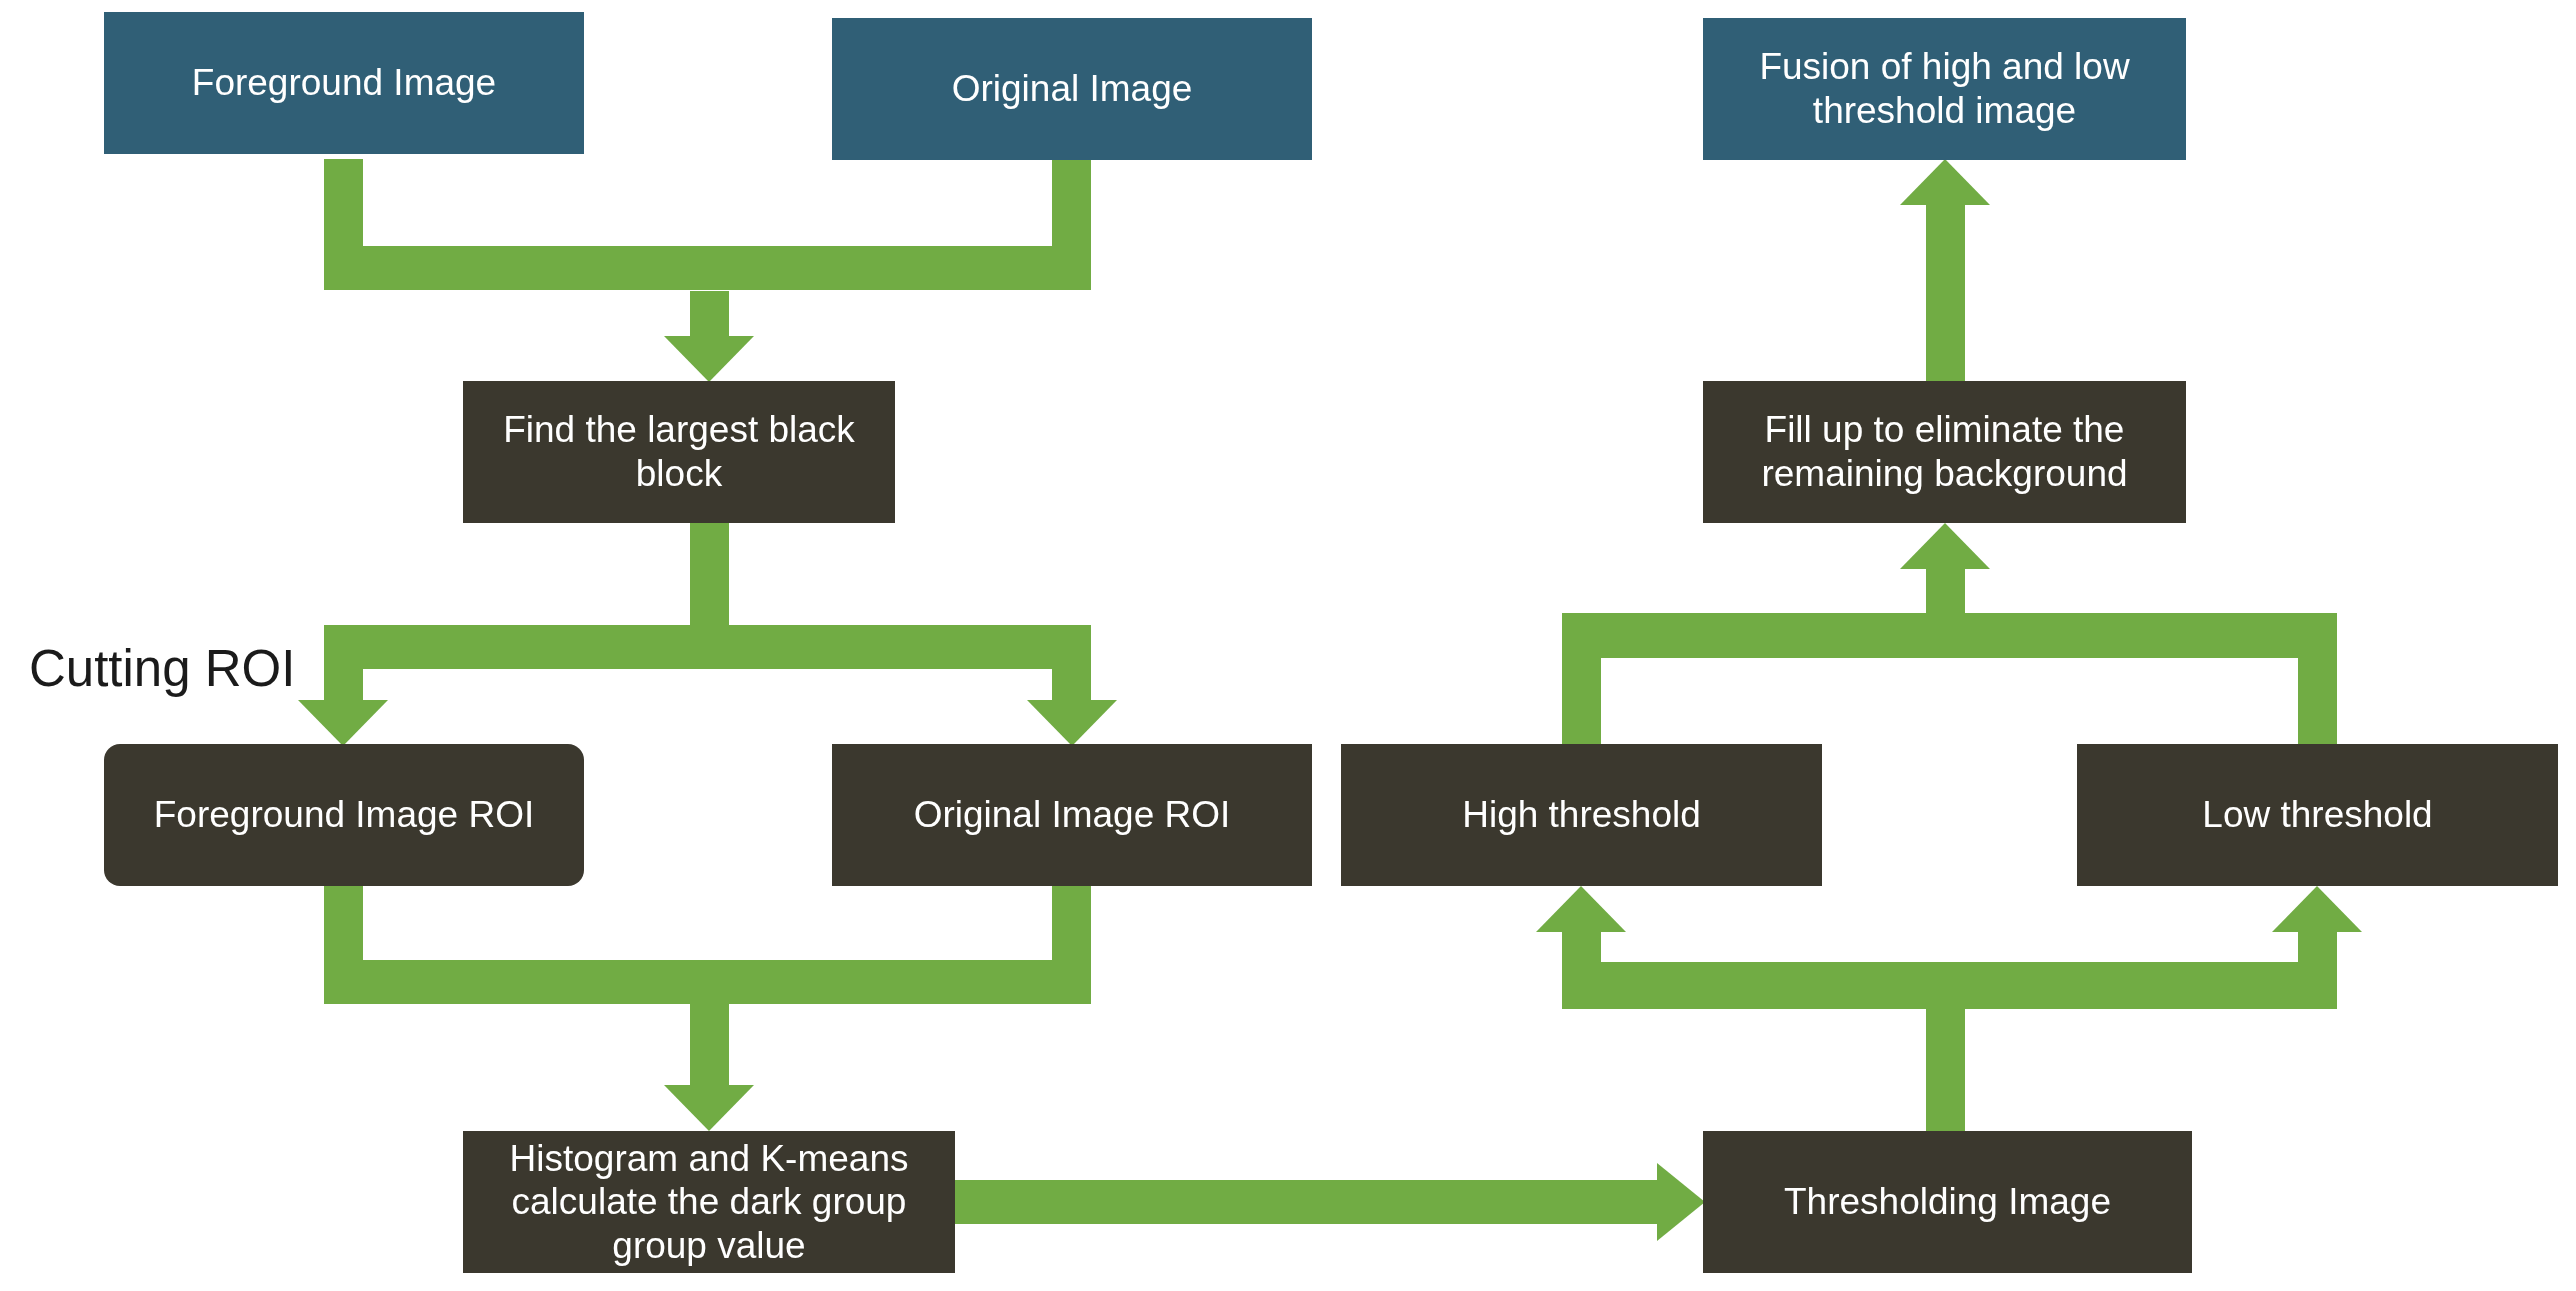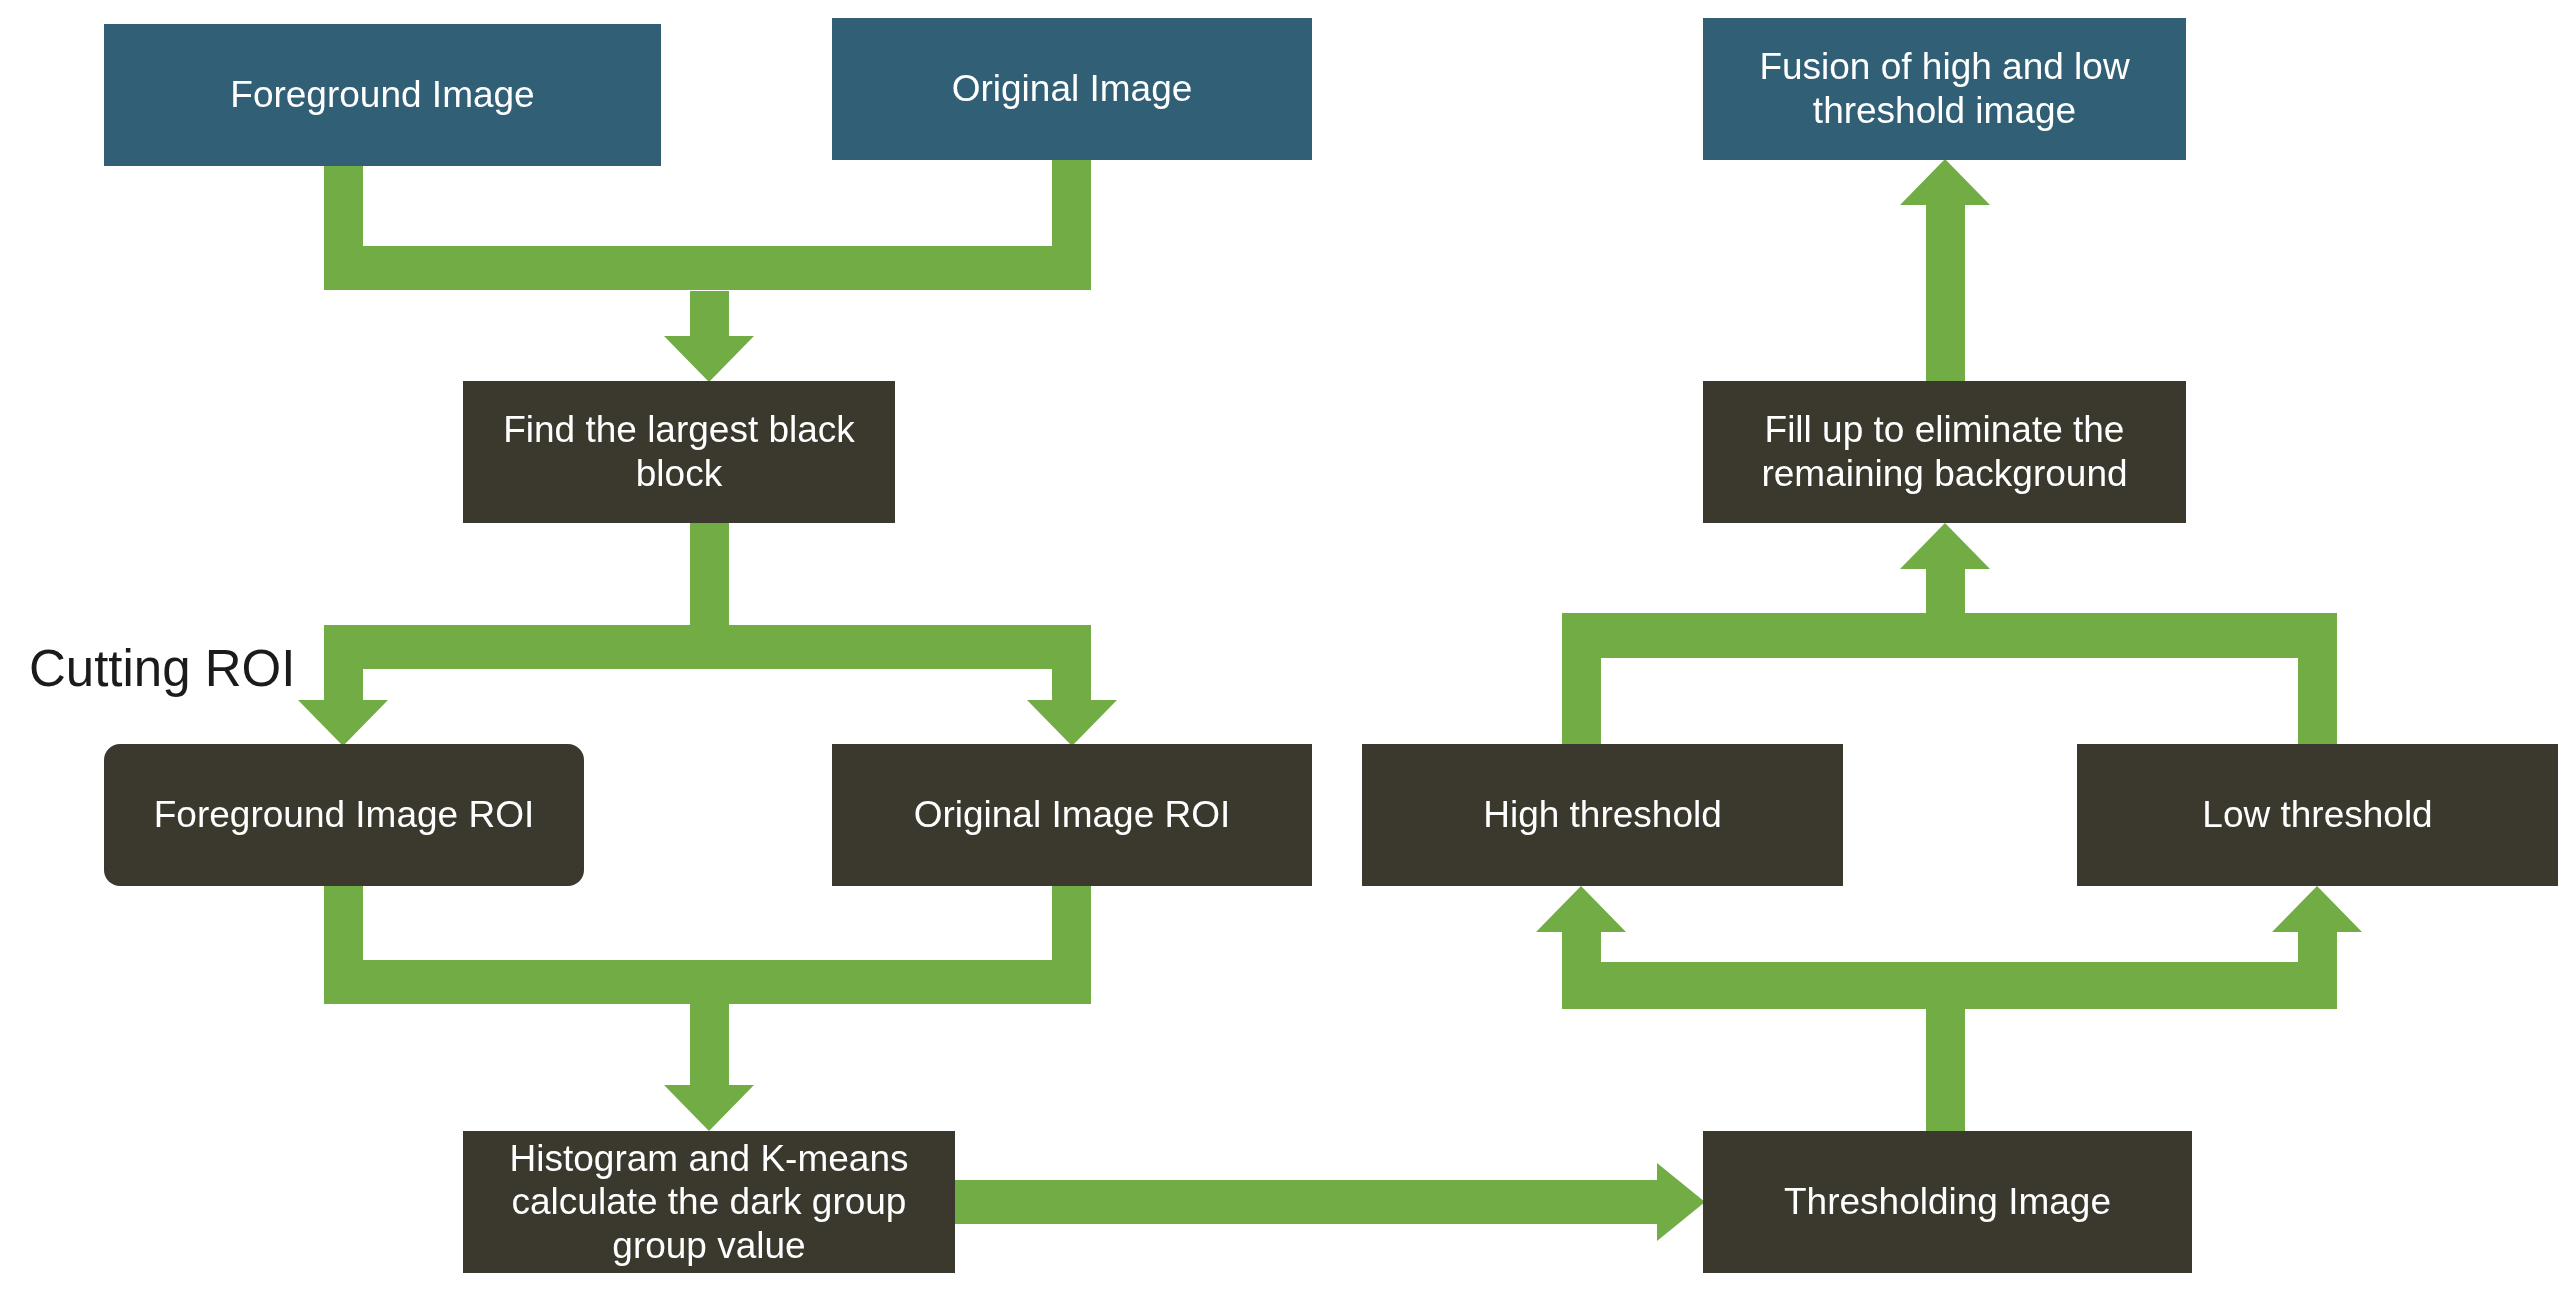--- a/index.html
+++ b/index.html
@@ -67,21 +67,21 @@
 
   <div class="green" style="left:1562px;top:658px;width:39px;height:86px;"></div>
   <div class="green" style="left:2298px;top:658px;width:39px;height:86px;"></div>
   <div class="green" style="left:1562px;top:613px;width:775px;height:45px;"></div>
   <div class="green" style="left:1926px;top:568px;width:39px;height:45px;"></div>
   <div class="tri tri-up" style="left:1900px;top:523px;"></div>
 
   <div class="green" style="left:1926px;top:201px;width:39px;height:180px;"></div>
   <div class="tri tri-up" style="left:1900px;top:159px;"></div>
 
-  <div class="box teal" style="left:104px;top:24px;width:557px;height:142px;padding:0 37px;">
+  <div class="box teal" style="left:104px;top:12px;width:480px;height:142px;padding:0 37px;">
     <span>Foreground Image</span>
   </div>
 
   <div class="box teal" style="left:832px;top:18px;width:480px;height:142px;padding:0 12px;">
     <span>Original Image</span>
   </div>
 
   <div class="box teal" style="left:1703px;top:18px;width:483px;height:142px;padding:0 16.6px;">
     <span>Fusion of high and low</span>
     <span>threshold image</span>
@@ -98,21 +98,21 @@
   </div>
 
   <div class="box dark" style="left:104px;top:744px;width:480px;height:142px;padding:0 16.6px;border-radius:16px;">
     <span>Foreground Image ROI</span>
   </div>
 
   <div class="box dark" style="left:832px;top:744px;width:480px;height:142px;padding:0 16.6px;justify-content:center;">
     <span>Original Image ROI</span>
   </div>
 
-  <div class="box dark" style="left:1341px;top:744px;width:481px;height:142px;padding:0 16.6px;margin-left:21px;">
+  <div class="box dark" style="left:1341px;top:744px;width:481px;height:142px;padding:0 16.6px;">
     <span>High threshold</span>
   </div>
 
   <div class="box dark" style="left:2077px;top:744px;width:481px;height:142px;padding:0 16.6px;text-align:right;">
     <span>Low threshold</span>
   </div>
 
   <div class="box dark" style="left:463px;top:1131px;width:492px;height:142px;padding:0 8.3px;">
     <span>Histogram and K-means</span>
     <span>calculate the dark group</span>

